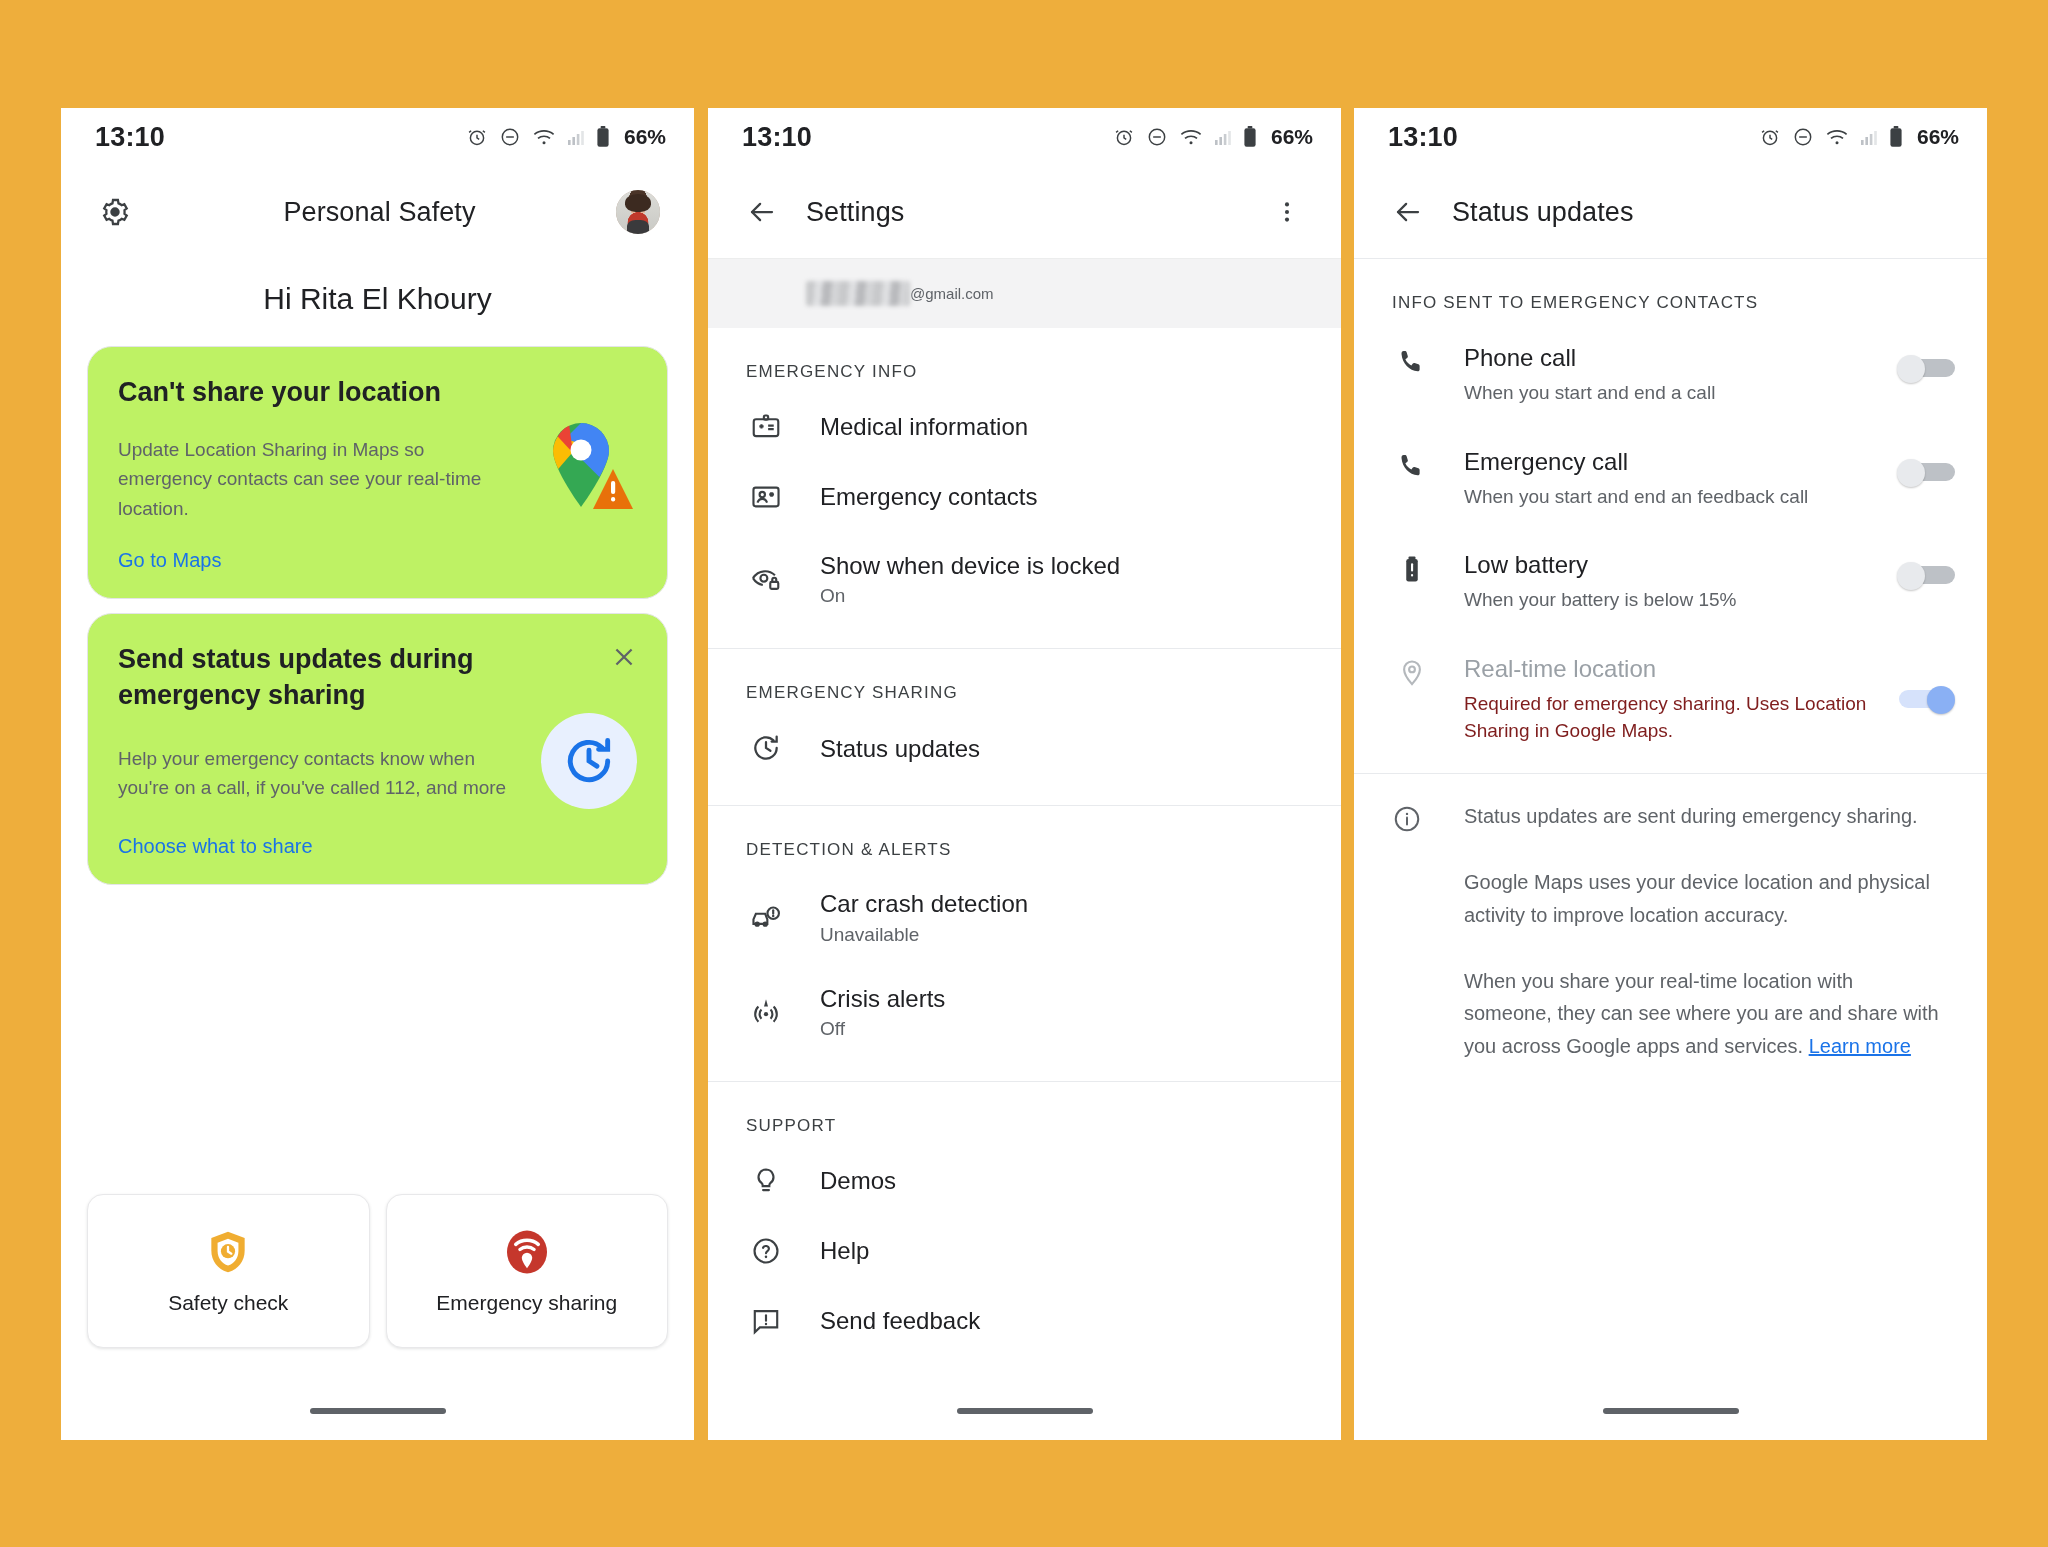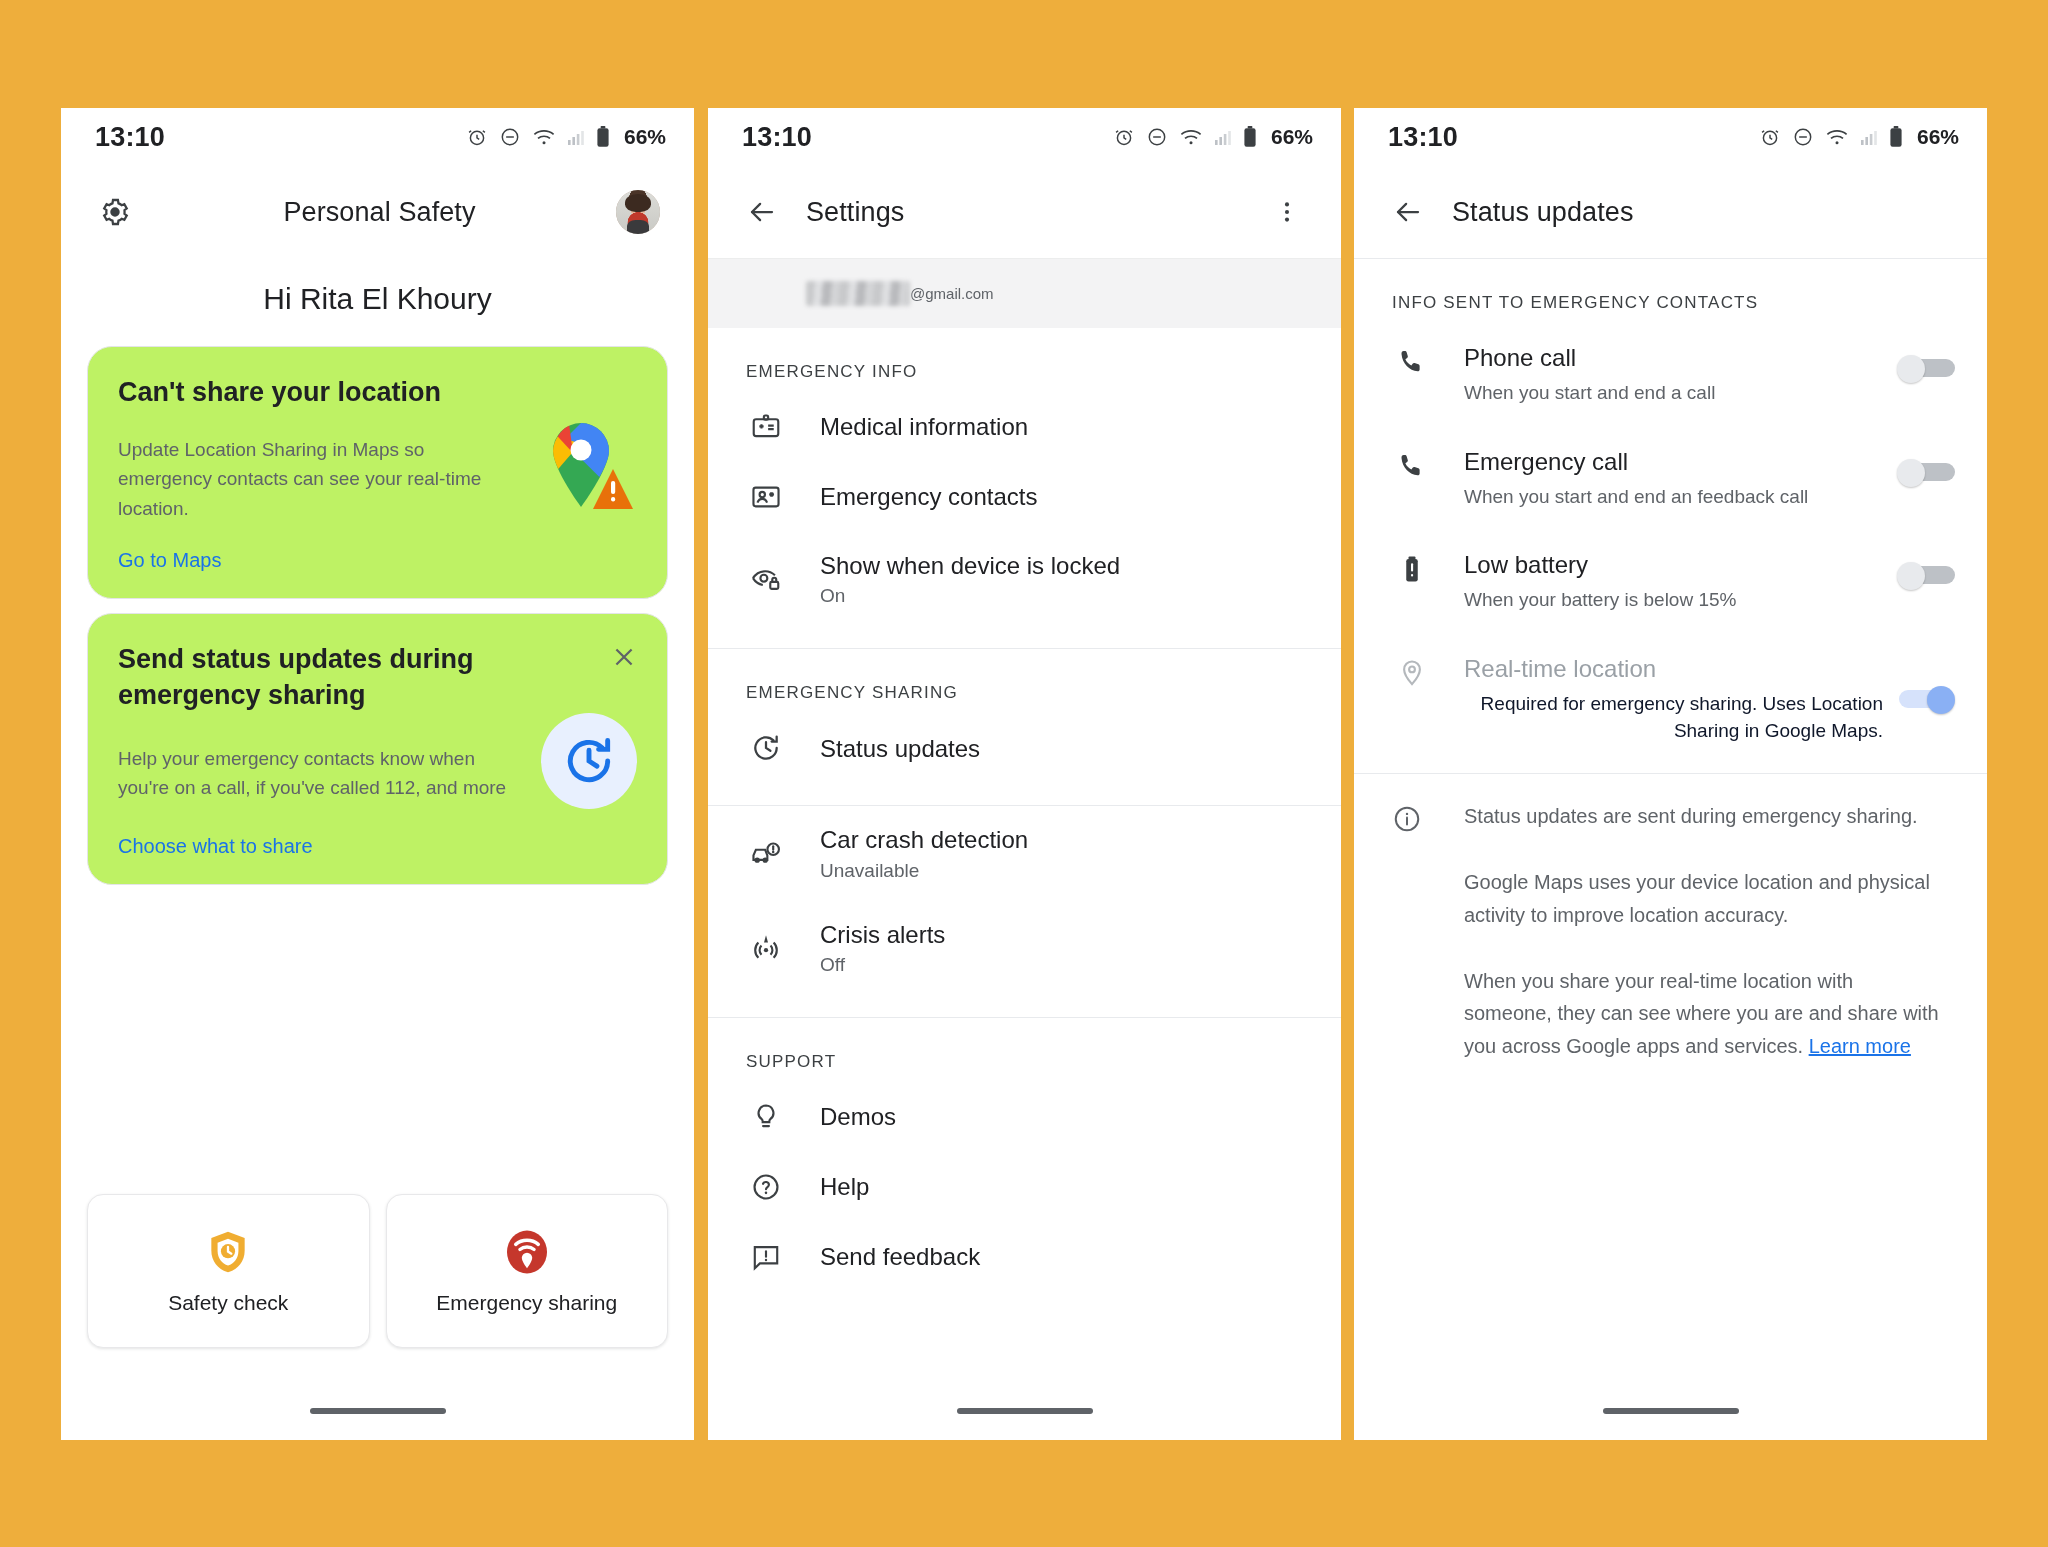--- a/index.html
+++ b/index.html
@@ -196,21 +196,21 @@
   }
   .trow-ico {
     width: 40px; flex: 0 0 40px;
     display: flex; align-items: center; justify-content: center;
     margin-right: 32px; margin-top: 4px;
   }
   .trow-txt { flex: 1; padding-right: 14px; }
   .trow-title { font-size: 24px; color: #202124; line-height: 1.25; }
   .trow-sub { font-size: 19px; color: #5f6368; margin-top: 6px; line-height: 1.45; }
   .trow.disabled .trow-title { color: #9aa0a6; }
-  .trow.disabled .trow-sub { color: #0f172a; text-align: right; }
+  .trow.disabled .trow-sub { color: #7f1d1d; }
 
   .toggle {
     position: relative; width: 60px; height: 26px;
     flex: 0 0 auto; margin-top: 12px;
   }
   .toggle .track {
     position: absolute; top: 4px; left: 8px;
     width: 50px; height: 18px; border-radius: 9px;
     background: #bdc1c6;
   }
@@ -478,20 +478,21 @@
         <svg width="32" height="32" viewBox="0 0 24 24" fill="none" stroke="#3c4043" stroke-width="1.7" stroke-linecap="round">
           <path d="M20 12a8 8 0 1 1-2.4-5.7"></path>
             <path d="M20 3.4V7.2h-3.8"></path>
             <path d="M12 7.6V12l3.3 2.1"></path>
         </svg>
       </span>
       <span class="srow-txt"><span class="srow-title">Status updates</span></span>
     </div>
     <div class="divider"></div>
 
+    <div class="sect-head">DETECTION &amp; ALERTS</div>
     <div class="srow">
       <span class="srow-ico">
         <svg width="32" height="32" viewBox="0 0 24 24" fill="none" stroke="#3c4043" stroke-width="1.6">
           <path d="M2.6 17.2v-3.4l1.8-4.2h7l1.6 4.2v3.4z"></path>
           <circle cx="5.4" cy="17.4" r="1.2"></circle>
             <circle cx="11.4" cy="17.4" r="1.2"></circle>
           <circle cx="17.4" cy="9.2" r="4.3"></circle>
           <path d="M17.4 7v2.6" stroke-linecap="round"></path>
             <path d="M17.4 11.2v.1" stroke-linecap="round" stroke-width="1.9"></path>
         </svg>

